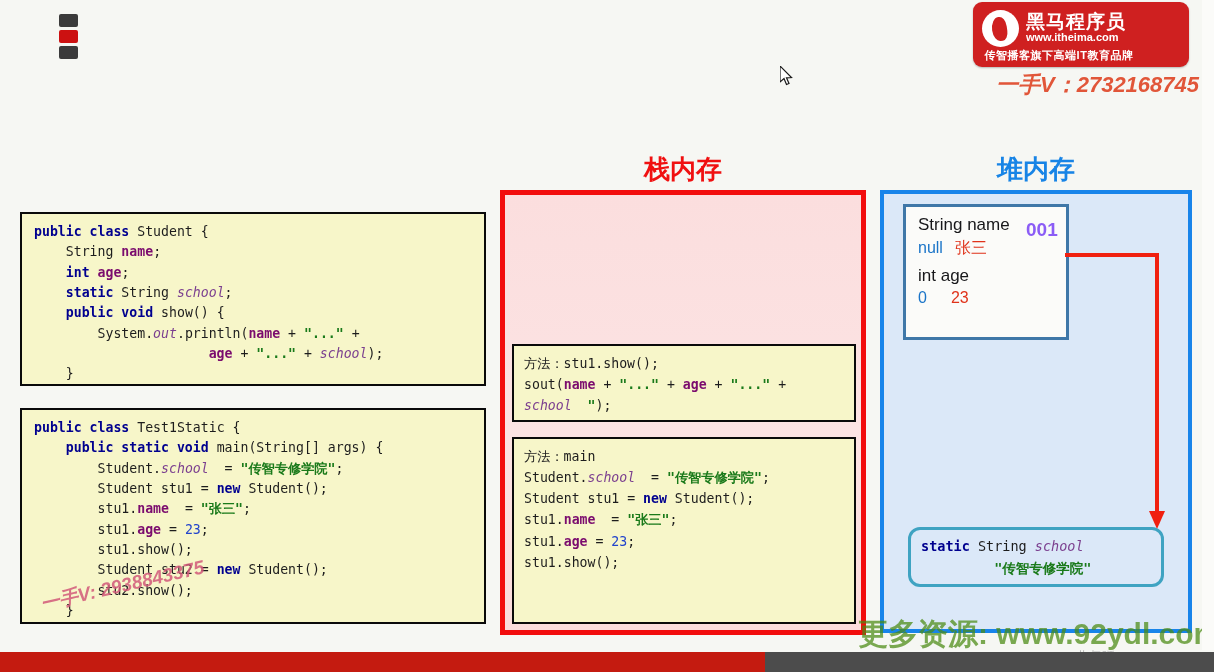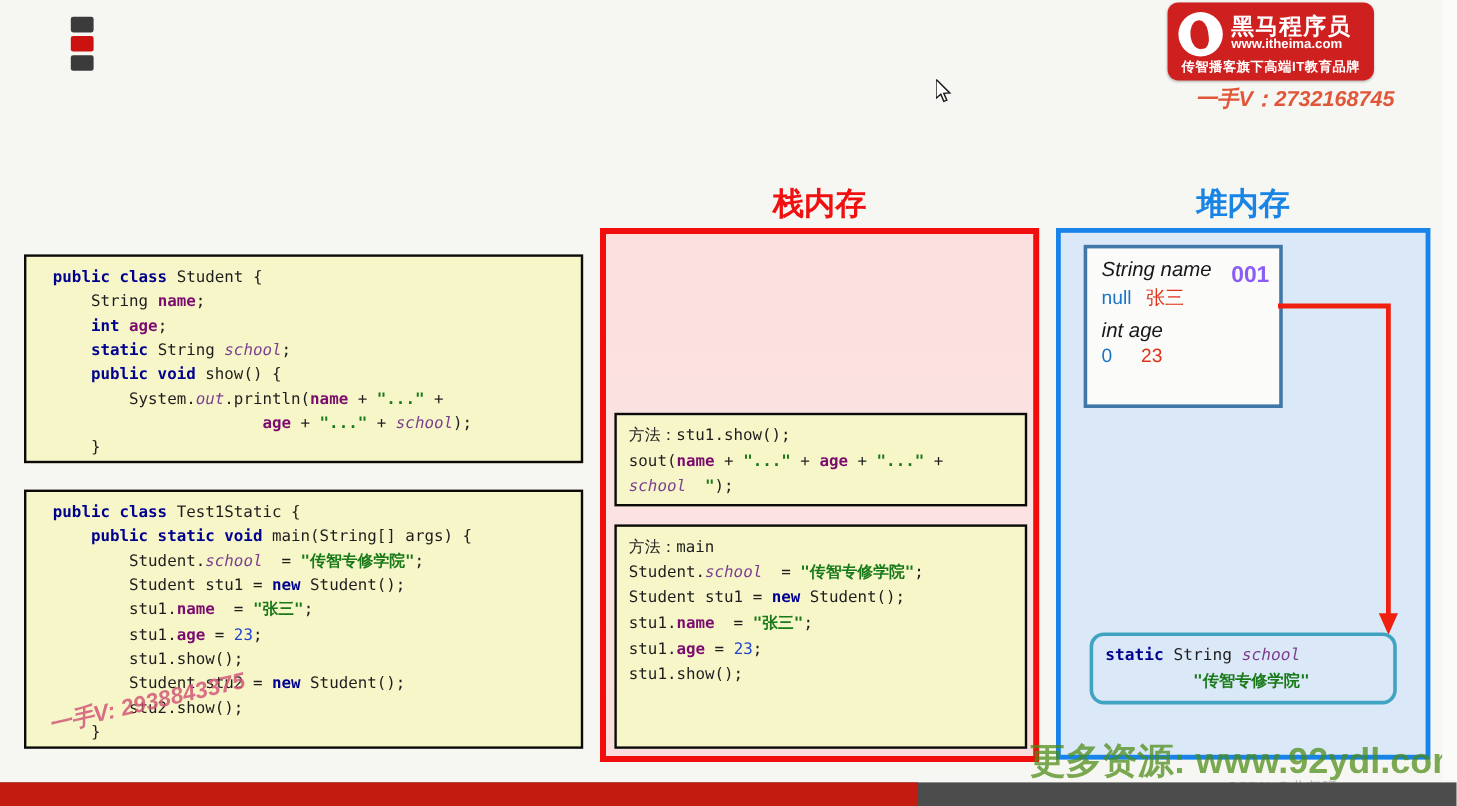--- a/index.html
+++ b/index.html
@@ -74,20 +74,21 @@
   }
 
   
   #logo-card {
     position: absolute;
     left: 973px; top: 2px;
     width: 172px; height: 65px;
     background: #cf2020;
     border-radius: 9px;
     box-shadow: 0 1px 2px rgba(0,0,0,.25);
+    padding-left: 44px;
   }
   #logo-badge {
     position: absolute;
     left: 9px; top: 8px;
     width: 37px; height: 37px;
     border-radius: 50%;
     background: #ffffff;
   }
   #logo-badge::after {
     content: "";
@@ -122,21 +123,21 @@
     text-align: center;
     font-size: 11px;
     font-weight: bold;
     color: #ffffff;
     letter-spacing: .5px;
     white-space: nowrap;
   }
   #wechat-line {
     position: absolute;
     left: 996px; top: 70px;
-    font-size: 18px;
+    font-size: 22px;
     font-weight: bold;
     color: #e0492a;
     font-style: italic;
     white-space: nowrap;
     opacity: .92;
   }
 
   
   #left-heading {
     position: absolute;
@@ -166,21 +167,21 @@
     color: #1784e6;
     white-space: nowrap;
   }
 
   
   .code-card {
     position: absolute;
     background: #f7f6c9;
     border: 2px solid #0a0a0a;
     box-sizing: border-box;
-    padding: 8px 22px;
+    padding: 8px 12px;
     font-family: "DejaVu Sans Mono", "Liberation Mono", monospace;
     font-size: 13.2px;
     line-height: 1.54;
     color: #1d1d1d;
     white-space: pre;
     overflow: hidden;
   }
   #code-student { left: 20px; top: 212px; width: 466px; height: 174px; }
   #code-test    { left: 20px; top: 408px; width: 466px; height: 216px; }
 
@@ -231,21 +232,20 @@
     width: 166px; height: 136px;
     background: #fbfbf9;
     border: 3px solid #3f77a8;
     box-sizing: border-box;
     padding: 8px 12px;
   }
   .obj-line-title {
     font-size: 17px;
     color: #17171a;
     white-space: nowrap;
-    font-style: italic;
   }
   .obj-line-vals {
     font-size: 16px;
     white-space: nowrap;
     margin-top: 3px;
   }
   .v-old { color: #1a74c8; }
   .v-new { color: #e0331b; margin-left: 12px; }
   #object-id {
     position: absolute;

